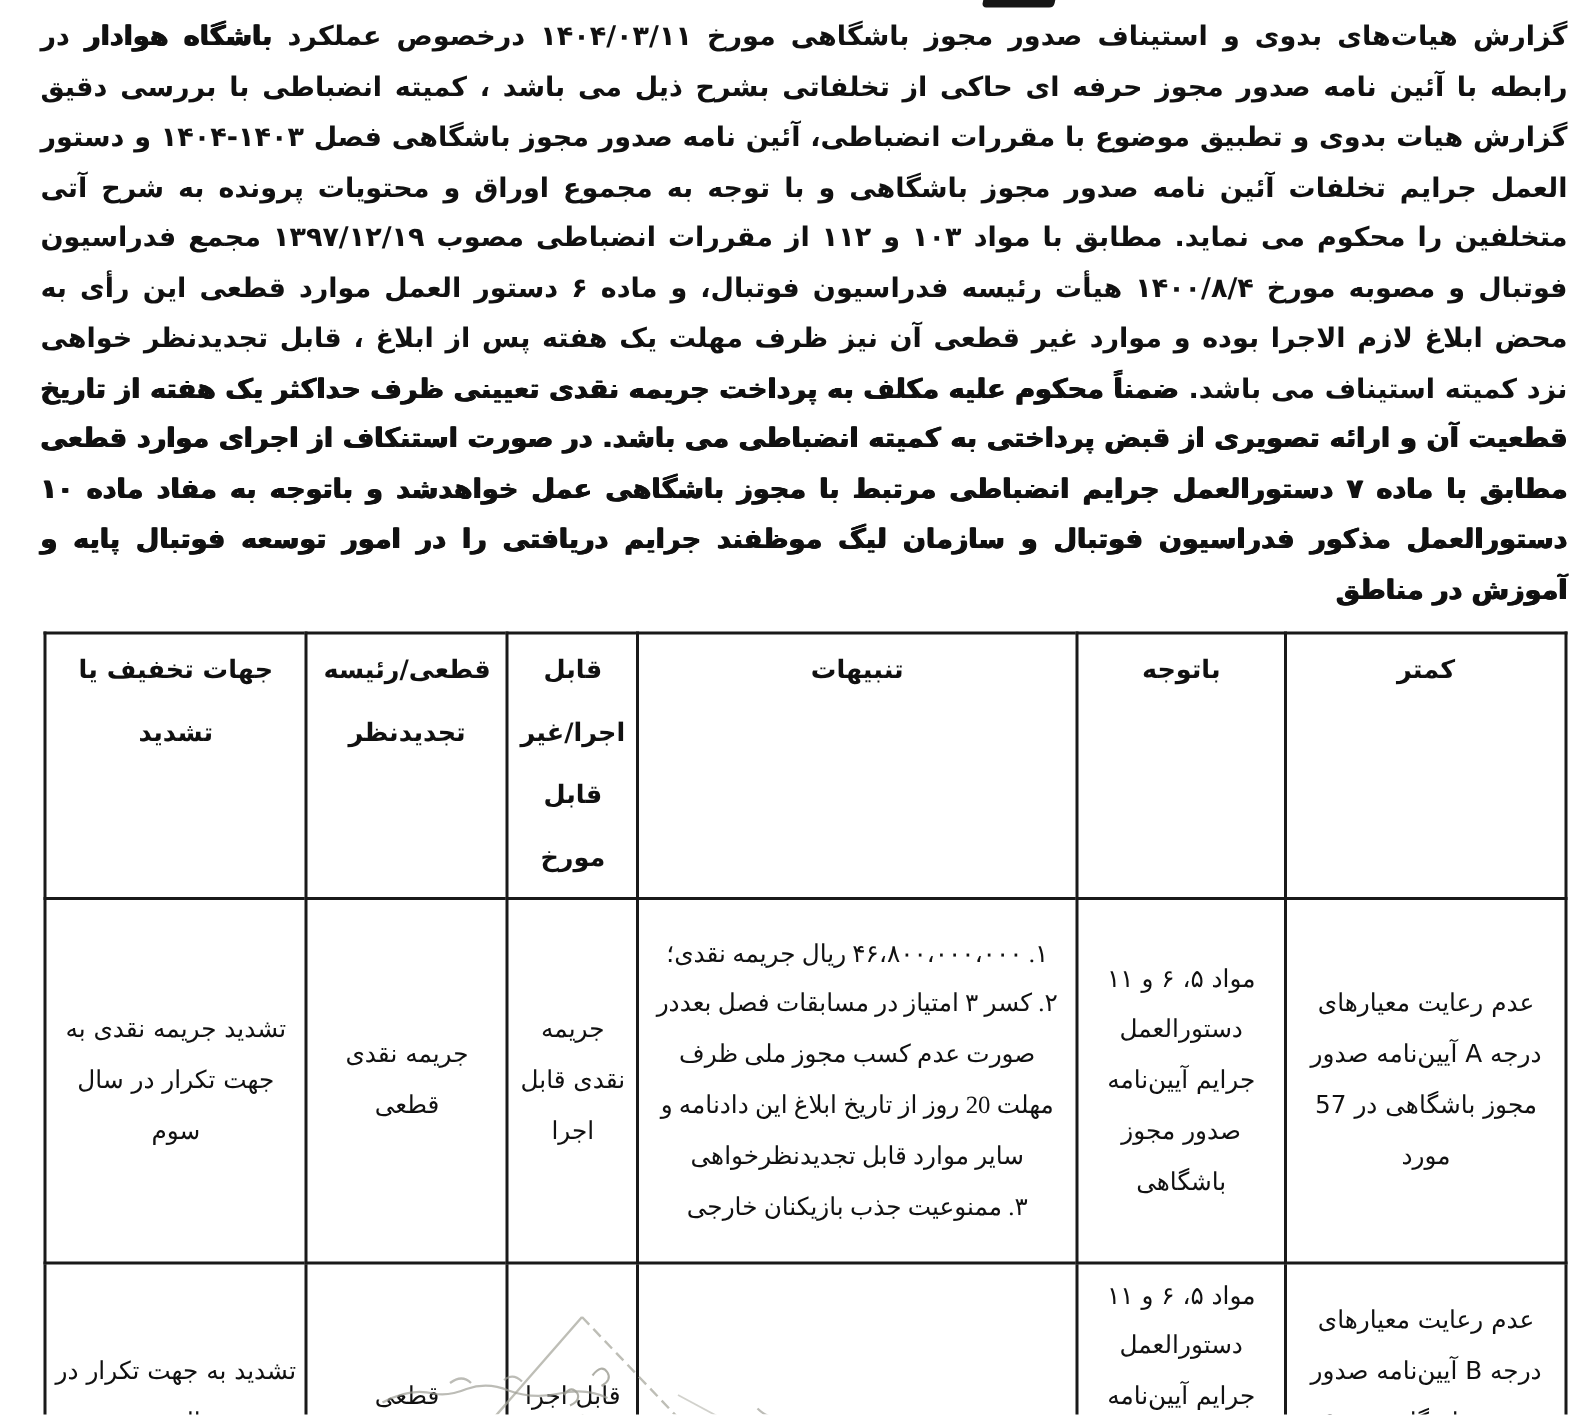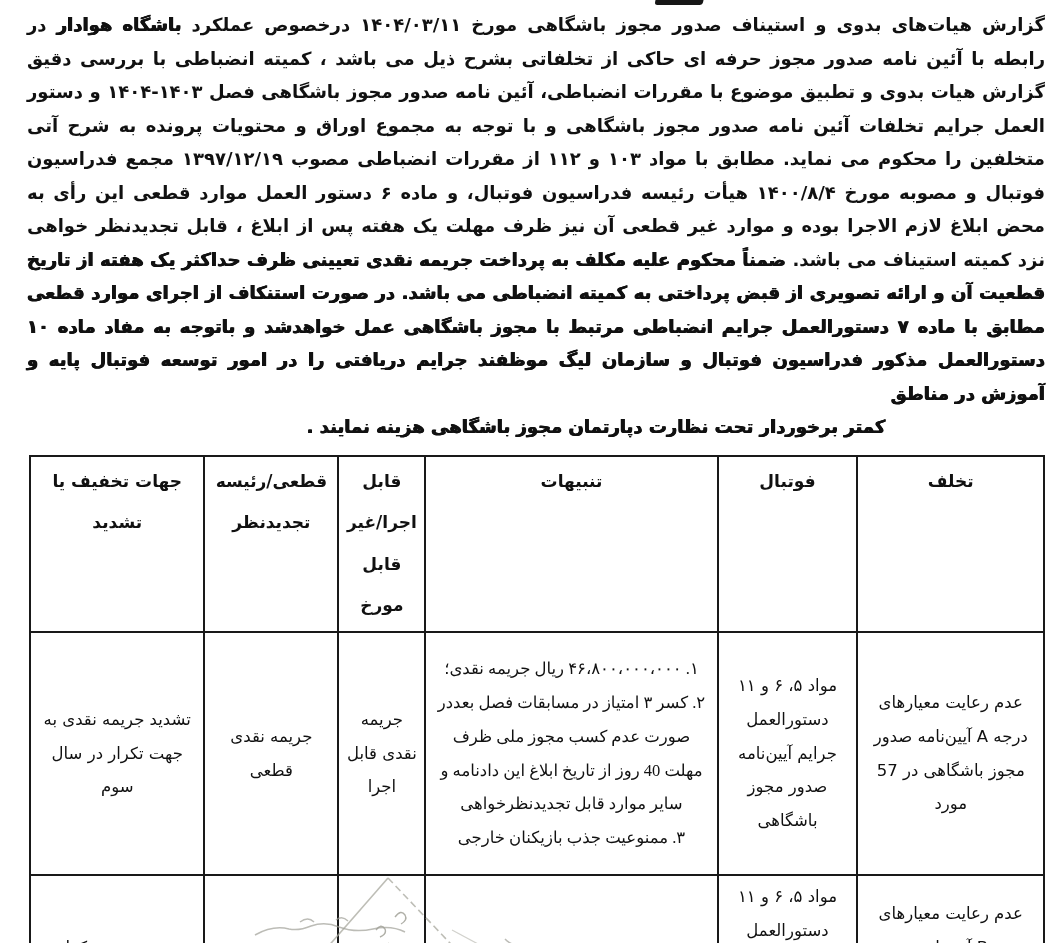--- a/index.html
+++ b/index.html
@@ -56,46 +56,45 @@
 </style>
 </head>
 <body>
 
 <div class="page">
 
   <div class="smudge"></div>
 
   <p class="para"><span>گزارش هیات‌های بدوی و استیناف صدور مجوز باشگاهی مورخ ۱۴۰۴/۰۳/۱۱ درخصوص عملکرد </span><span class="heavy">باشگاه هوادار</span><span> در رابطه با آئین نامه صدور مجوز حرفه ای حاکی از تخلفاتی بشرح ذیل می باشد ، کمیته انضباطی با بررسی دقیق گزارش هیات بدوی و تطبیق موضوع با مقررات انضباطی، آئین نامه صدور مجوز باشگاهی فصل ۱۴۰۳-۱۴۰۴ و دستور العمل جرایم تخلفات آئین نامه صدور مجوز باشگاهی و با توجه به مجموع اوراق و محتویات پرونده به شرح آتی متخلفین را محکوم می نماید. مطابق با مواد ۱۰۳ و ۱۱۲ از مقررات انضباطی مصوب ۱۳۹۷/۱۲/۱۹ مجمع فدراسیون فوتبال و مصوبه مورخ ۱۴۰۰/۸/۴ هیأت رئیسه فدراسیون فوتبال، و ماده ۶ دستور العمل موارد قطعی این رأی به محض ابلاغ لازم الاجرا بوده و موارد غیر قطعی آن نیز ظرف مهلت یک هفته پس از ابلاغ ، قابل تجدیدنظر خواهی نزد کمیته استیناف می باشد. </span><span class="heavy">ضمناً محکوم علیه مکلف به پرداخت جریمه نقدی تعیینی ظرف حداکثر یک هفته از تاریخ قطعیت آن و ارائه تصویری از قبض پرداختی به کمیته انضباطی می باشد. در صورت استنکاف از اجرای موارد قطعی مطابق با ماده ۷ دستورالعمل جرایم انضباطی مرتبط با مجوز باشگاهی عمل خواهدشد و باتوجه به مفاد ماده ۱۰ دستورالعمل مذکور فدراسیون فوتبال و سازمان لیگ موظفند جرایم دریافتی را در امور توسعه فوتبال پایه و آموزش در مناطق</span></p>
 
-  <p class="closing heavy">کمتر برخوردار تحت نظارت دپارتمان مجوز باشگاهی هزینه نمایند .</p>
 
   <table class="sanctions">
     <colgroup>
       <col style="width:18.4%">
       <col style="width:13.8%">
       <col style="width:28.8%">
       <col style="width:8.6%">
       <col style="width:13.2%">
       <col style="width:17.2%">
     </colgroup>
     <tbody>
         <tr class="hdr">
-      <th>تخلف</th>
-      <th>فوتبال</th>
+      <th>کمتر</th>
+      <th>باتوجه</th>
       <th>تنبیهات</th>
       <th>قابل اجرا/غیر قابل مورخ</th>
       <th>قطعی/رئیسه تجدیدنظر</th>
       <th>جهات تخفیف یا تشدید</th>
     </tr>
     <tr class="r1">
       <td>عدم رعایت معیارهای درجه A آیین‌نامه صدور مجوز باشگاهی در 57 مورد</td>
       <td>مواد ۵، ۶ و ۱۱ دستورالعمل جرایم آیین‌نامه صدور مجوز باشگاهی</td>
       <td>
         <div class="pitem">۱. ۴۶،۸۰۰،۰۰۰،۰۰۰ ریال جریمه نقدی؛</div>
-        <div class="pitem">۲. کسر ۳ امتیاز در مسابقات فصل بعددر صورت عدم کسب مجوز ملی ظرف مهلت 40 روز از تاریخ ابلاغ این دادنامه و سایر موارد قابل تجدیدنظرخواهی</div>
+        <div class="pitem">۲. کسر ۳ امتیاز در مسابقات فصل بعددر صورت عدم کسب مجوز ملی ظرف مهلت 20 روز از تاریخ ابلاغ این دادنامه و سایر موارد قابل تجدیدنظرخواهی</div>
         <div class="pitem">۳. ممنوعیت جذب بازیکنان خارجی</div>
       </td>
       <td>جریمه نقدی قابل اجرا</td>
       <td>جریمه نقدی قطعی</td>
       <td>تشدید جریمه نقدی به جهت تکرار در سال سوم</td>
     </tr>
     <tr class="r2">
       <td>عدم رعایت معیارهای درجه B آیین‌نامه صدور مجوز باشگاهی در ۹ مورد</td>
       <td>مواد ۵، ۶ و ۱۱ دستورالعمل جرایم آیین‌نامه صدور مجوز باشگاهی</td>
       <td>

